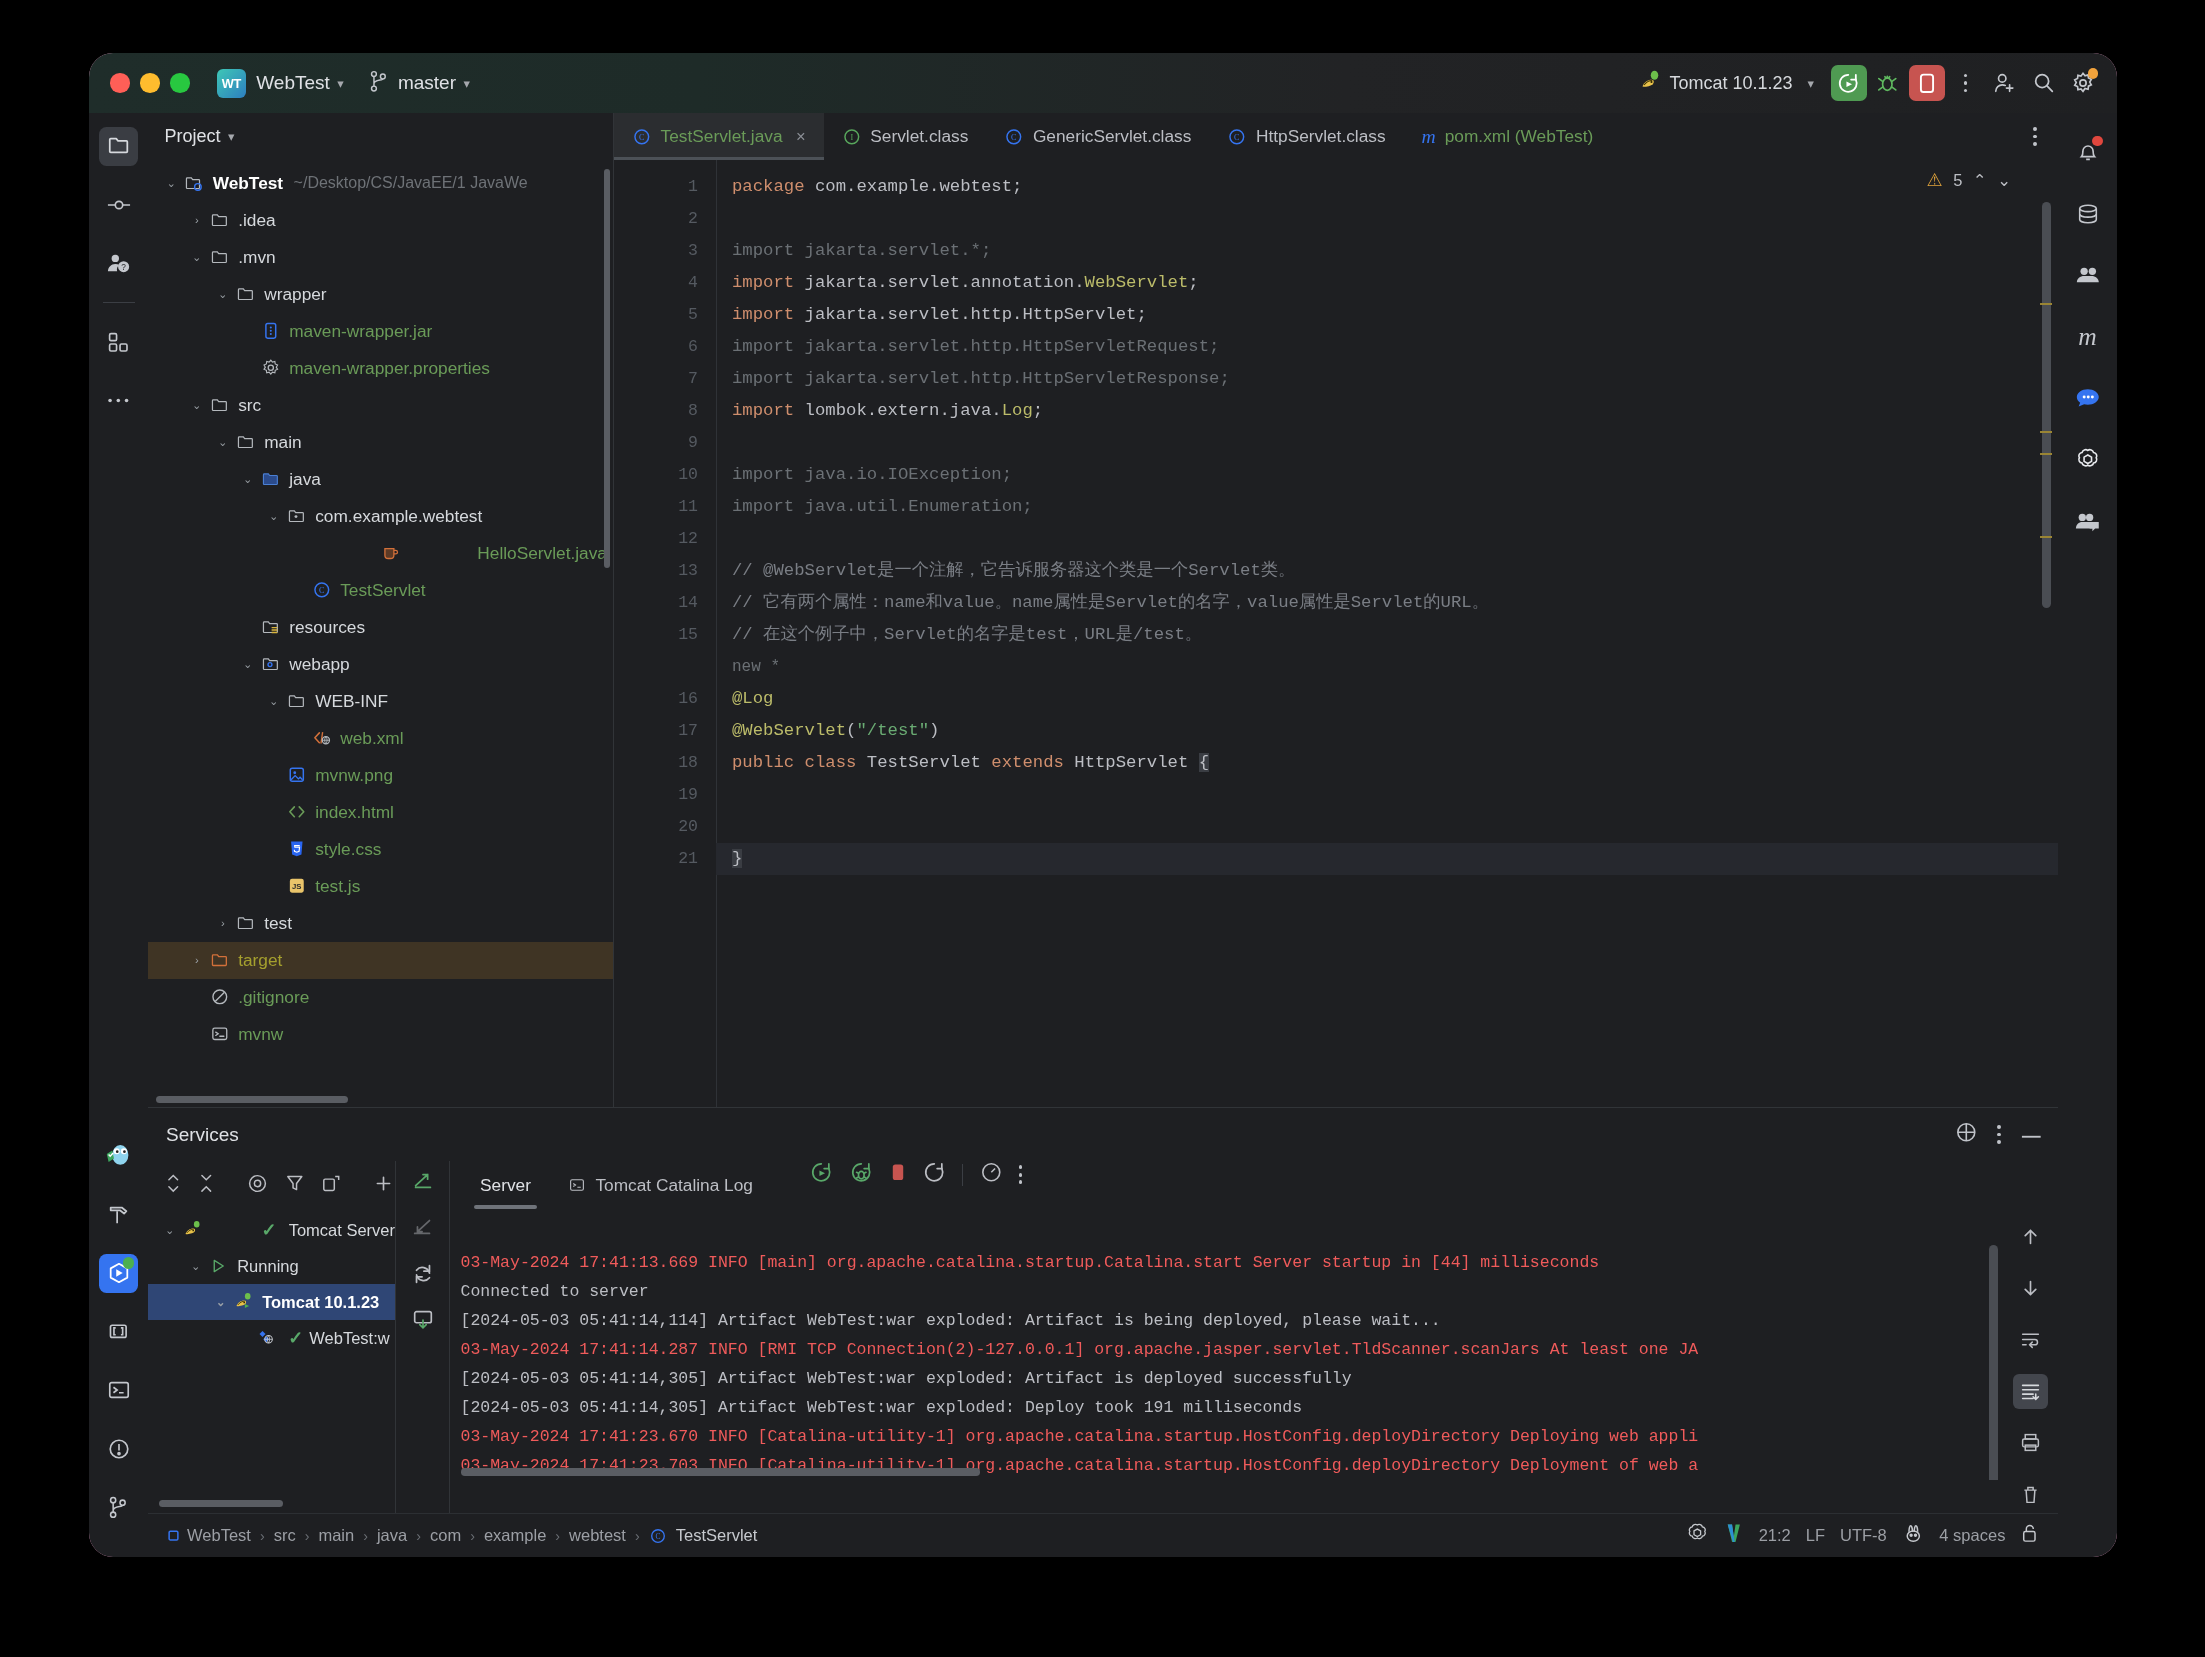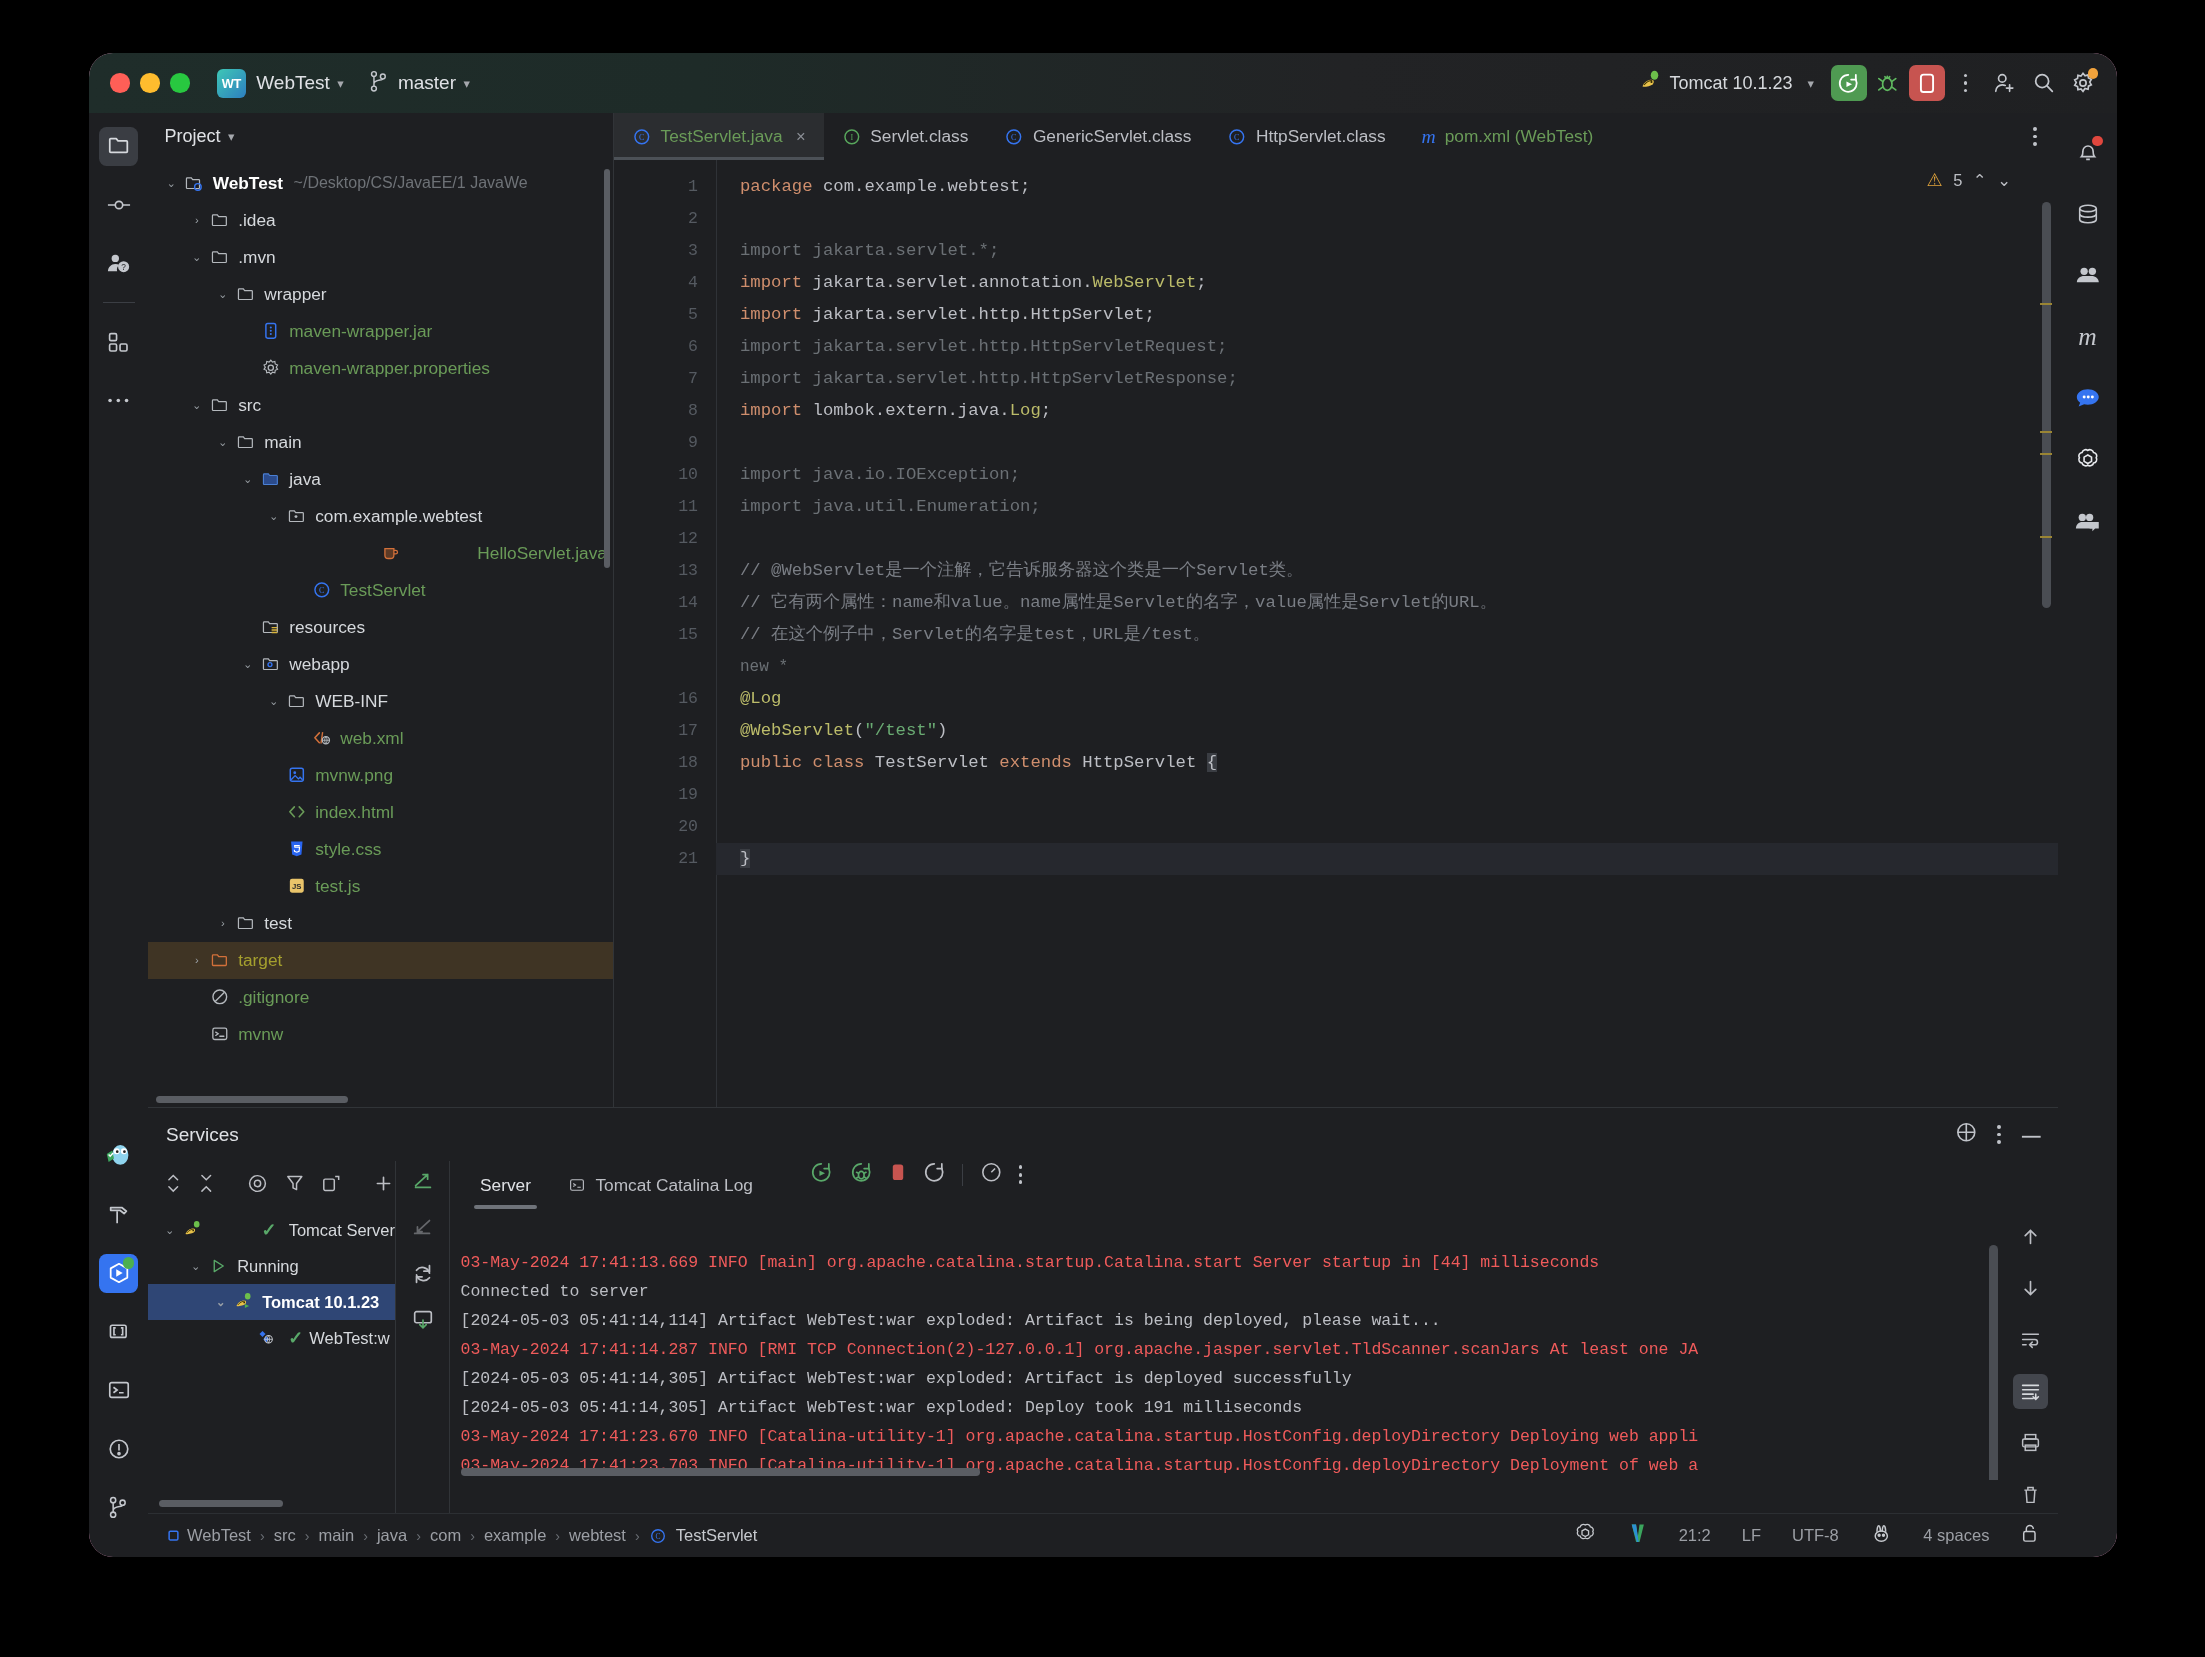--- a/index.html
+++ b/index.html
@@ -158,21 +158,21 @@
     width: 102px; flex: 0 0 102px; padding-top: 10.5px;
     text-align: right; color: #555a61; font-size: 16.5px;
     font-family: "Liberation Mono", monospace;
   }
   .gline { height: 32px; line-height: 32px; padding-right: 18px; }
   .codecol { flex: 1; padding-top: 10.5px; position: relative; min-width: 0; }
   .cline {
     height: 32px; line-height: 32px;
     font-family: "Liberation Mono", monospace;
     font-size: 17.3px; color: #bcbec4; white-space: pre;
-    padding-left: 24px;
+    padding-left: 16px;
   }
   .cline.caret { background: #26282e; }
   .k { color: #cf8e6d; }
   .c-com { color: #7a7e85; }
   .dim { color: #6b7075; }
   .ann { color: #bcbc6a; }
   .str { color: #6aab73; }
   .hint { color: #6b7075; font-size: 16px; font-style: normal; }
   .brace-hl { background: #3a3d43; }
   .editor-divider {
@@ -278,21 +278,21 @@
   .statusbar {
     height: 44px; flex: 0 0 44px;
     background: #1e1f22; border-top: 0.8px solid #2c2f33;
     display: flex; align-items: center; padding: 0 18px;
     color: #9c9fa5; font-size: 16.5px;
   }
   .crumbs { display: flex; align-items: center; gap: 9px; }
   .crumb { color: #9c9fa5; }
   .crumb.last { color: #c6c9ce; }
   .crumb-sep { color: #6a6e74; font-size: 14.3px; }
-  .status-right { margin-left: auto; display: flex; align-items: center; gap: 31px; }
+  .status-right { margin-left: auto; display: flex; align-items: center; gap: 15px; }
   .sr { color: #9c9fa5; }
 </style>
 </head>
 <body>
 
 <div class="ide">
 
   <div class="titlebar">
     <div class="traffic">
       <span class="tl r"></span>

